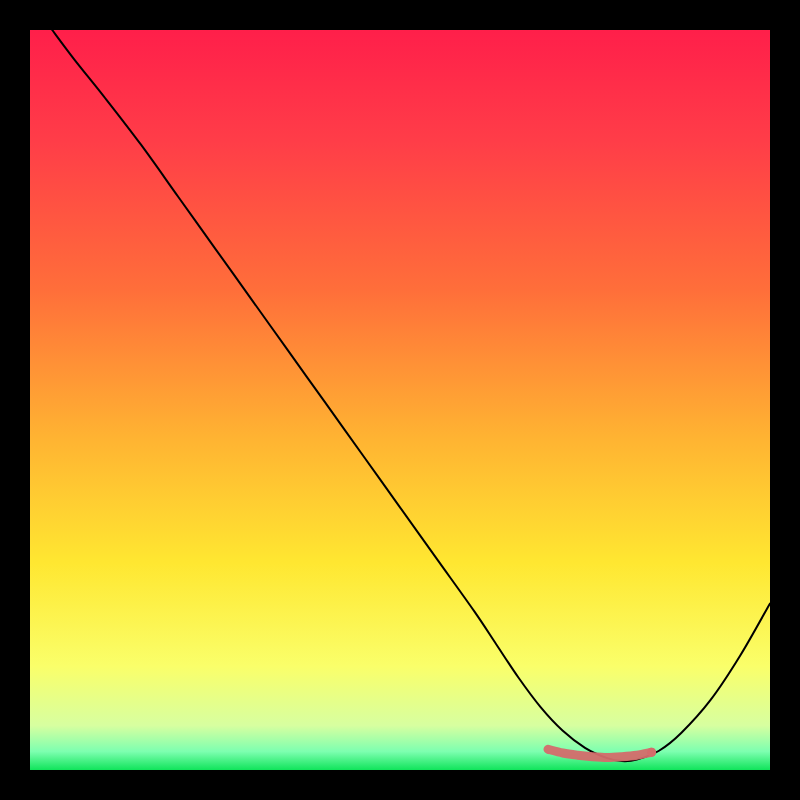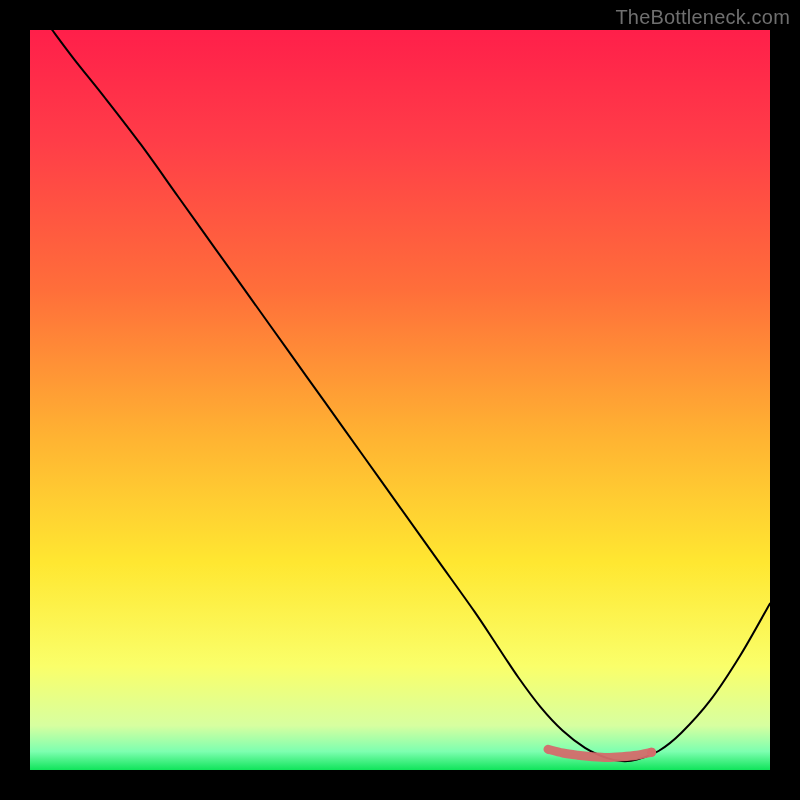--- a/index.html
+++ b/index.html
@@ -39,21 +39,20 @@
     width: 740px;
     height: 740px;
     display: block;
   }
 </style>
 </head>
 <body>
 
 <div class="frame">
 
-  <div class="attribution">TheBottleneck.com</div>
 
   <div class="plot-area">
 
     <svg class="gradient-bg" viewBox="0 0 740 740" preserveAspectRatio="none">
       <defs>
         <linearGradient id="bg-grad" x1="0" y1="0" x2="0" y2="1">
             <stop offset="0.00%" stop-color="#ff1f4a"></stop>
             <stop offset="15.00%" stop-color="#ff3d48"></stop>
             <stop offset="35.00%" stop-color="#ff6e3a"></stop>
             <stop offset="55.00%" stop-color="#ffb332"></stop>

